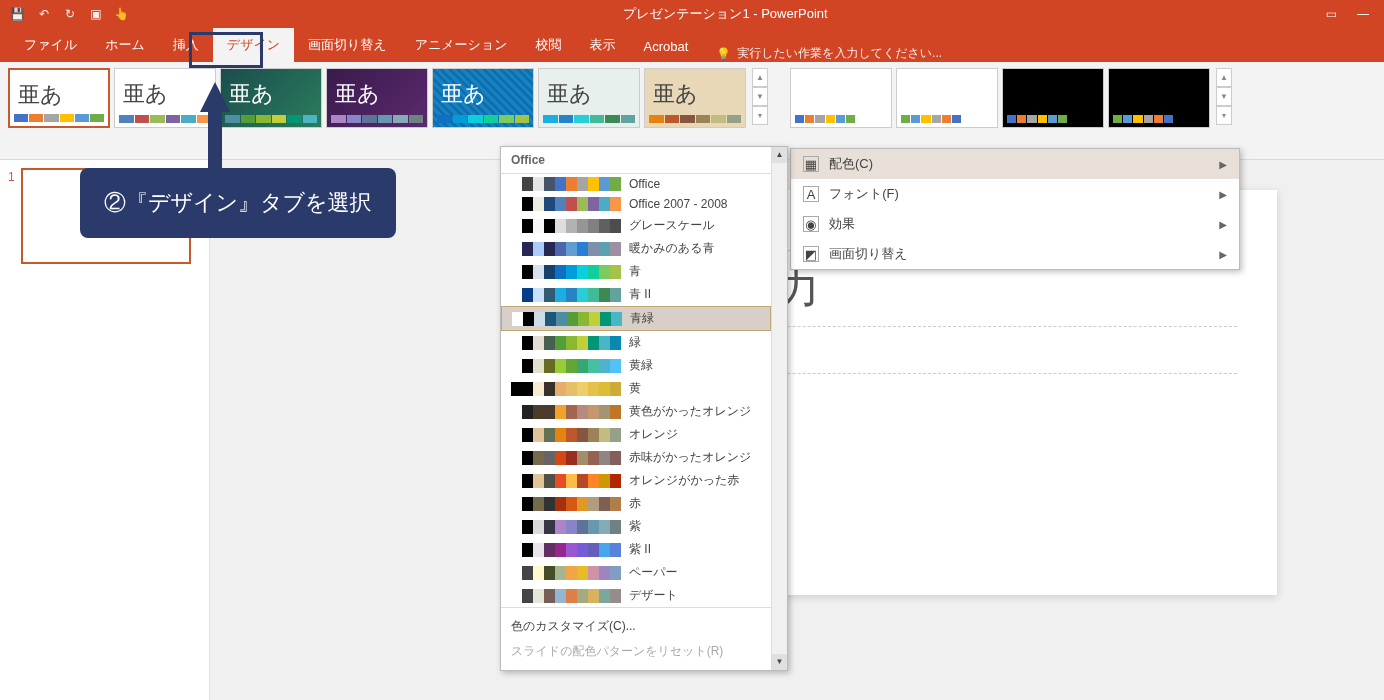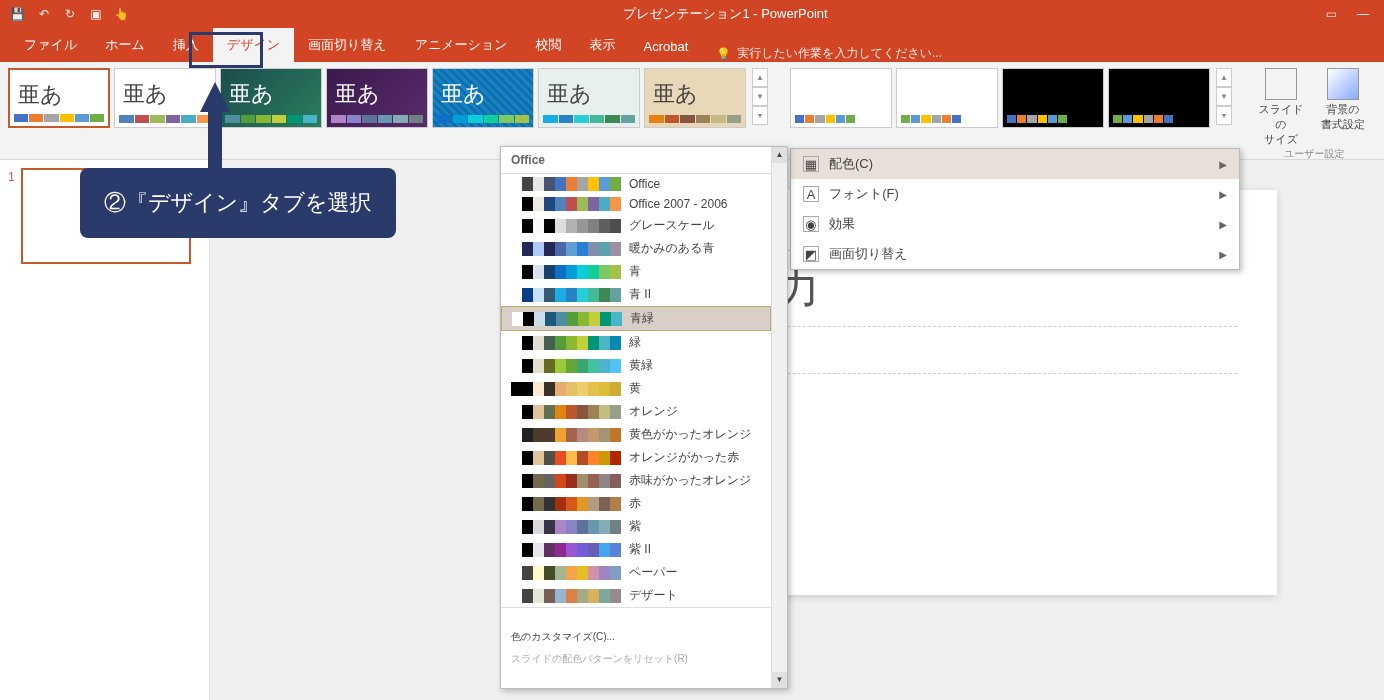--- a/index.html
+++ b/index.html
@@ -48,21 +48,21 @@
 .vm-item:hover,.vm-item.hl{background:#e8e0d8}
 .vm-icon{width:16px;height:16px;border:1px solid #aaa;display:flex;align-items:center;justify-content:center}
 .vm-arrow{margin-left:auto;font-size:10px;color:#666}
 .color-menu{left:500px;top:146px;width:288px}
 .cm-header{padding:6px 10px;font-weight:bold;border-bottom:1px solid #ddd;font-size:12px;color:#666}
 .cm-list{max-height:455px;overflow-y:auto}
 .cm-item{display:flex;align-items:center;gap:8px;padding:3px 10px;font-size:12px}
 .cm-item.sel{background:#d8d0c8;border:1px solid #c0a870}
 .cm-swatches{display:flex;gap:0;width:110px;height:14px}
 .cm-swatches span{flex:1}
-.cm-footer{border-top:1px solid #ddd;padding:18px 10px;font-size:10px}
+.cm-footer{border-top:1px solid #ddd;padding:6px 10px;font-size:12px}
 .cm-footer div{padding:4px 0}
 .callout{position:absolute;left:80px;top:168px;background:#2a3a6a;color:#fff;padding:20px 24px;font-size:22px;border-radius:8px;z-index:200}
 .arrow-up{position:absolute;left:200px;top:82px;width:30px;height:90px;z-index:201}
 .arrow-up svg{fill:#2a3a6a}
 .tab-highlight{position:absolute;left:189px;top:32px;width:74px;height:36px;border:3px solid #2a3a6a;z-index:202}
 .scrollbar{width:16px;background:#f0f0f0;border-left:1px solid #ddd;display:flex;flex-direction:column}
 .sb-btn{height:16px;background:#e0e0e0;font-size:8px;text-align:center;line-height:16px}
 .tell-me{display:flex;align-items:center;gap:6px;margin-left:14px;font-size:12px;opacity:.9}
 </style>
 </head>
@@ -221,33 +221,20 @@
           <span style="background:#ed7d31"></span>
           <span style="background:#4472c4"></span>
         </div>
       </div>
   </div>
   <div class="gallery-btns">
     <div class="gal-btn">▲</div>
     <div class="gal-btn">▼</div>
     <div class="gal-btn">▾</div>
   </div>
-  <div class="customize" style="position:relative;padding-bottom:16px">
-    <div class="cust-btn">
-        <div class="cust-icon"></div>
-        <span style="white-space:pre-line">スライドの
-サイズ</span>
-      </div>
-    <div class="cust-btn">
-        <div class="cust-icon" style="background:linear-gradient(135deg,#fff,#8af)"></div>
-        <span style="white-space:pre-line">背景の
-書式設定</span>
-      </div>
-    <span class="group-label" style="left:30px">ユーザー設定</span>
-  </div>
 </div>
 
 <div class="workspace">
   <div class="thumbs">
     <div class="thumb-item">
       <span class="thumb-num">1</span>
       <div class="thumb"></div>
     </div>
   </div>
   <div class="canvas">
@@ -306,21 +293,21 @@
             <span style="background: rgb(0, 0, 0);"></span>
             <span style="background: rgb(238, 236, 225);"></span>
             <span style="background: rgb(31, 73, 125);"></span>
             <span style="background: rgb(79, 129, 189);"></span>
             <span style="background: rgb(192, 80, 77);"></span>
             <span style="background: rgb(155, 187, 89);"></span>
             <span style="background: rgb(128, 100, 162);"></span>
             <span style="background: rgb(75, 172, 198);"></span>
             <span style="background: rgb(247, 150, 70);"></span>
           </div>
-          <span>Office 2007 - 2006</span>
+          <span>Office 2007 - 2008</span>
         </div>
         <div class="cm-item">
           <div class="cm-swatches">
             <span style="background: rgb(255, 255, 255);"></span>
             <span style="background: rgb(0, 0, 0);"></span>
             <span style="background: rgb(248, 248, 248);"></span>
             <span style="background: rgb(0, 0, 0);"></span>
             <span style="background: rgb(221, 221, 221);"></span>
             <span style="background: rgb(178, 178, 178);"></span>
             <span style="background: rgb(150, 150, 150);"></span>
@@ -431,76 +418,76 @@
             <span style="background: rgb(236, 206, 106);"></span>
             <span style="background: rgb(229, 193, 76);"></span>
             <span style="background: rgb(220, 189, 54);"></span>
             <span style="background: rgb(204, 171, 54);"></span>
           </div>
           <span>黄</span>
         </div>
         <div class="cm-item">
           <div class="cm-swatches">
             <span style="background: rgb(255, 255, 255);"></span>
-            <span style="background: rgb(0, 0, 0);"></span>
-            <span style="background: rgb(224, 196, 151);"></span>
-            <span style="background: rgb(99, 112, 82);"></span>
-            <span style="background: rgb(228, 131, 18);"></span>
-            <span style="background: rgb(189, 88, 44);"></span>
-            <span style="background: rgb(134, 86, 64);"></span>
-            <span style="background: rgb(155, 131, 87);"></span>
-            <span style="background: rgb(194, 188, 128);"></span>
-            <span style="background: rgb(148, 160, 136);"></span>
-          </div>
-          <span>オレンジ</span>
-        </div>
-        <div class="cm-item">
-          <div class="cm-swatches">
-            <span style="background: rgb(255, 255, 255);"></span>
             <span style="background: rgb(34, 34, 34);"></span>
             <span style="background: rgb(75, 61, 42);"></span>
             <span style="background: rgb(78, 59, 48);"></span>
             <span style="background: rgb(240, 162, 46);"></span>
             <span style="background: rgb(165, 100, 78);"></span>
             <span style="background: rgb(181, 139, 128);"></span>
             <span style="background: rgb(195, 152, 109);"></span>
             <span style="background: rgb(161, 149, 116);"></span>
             <span style="background: rgb(193, 117, 41);"></span>
           </div>
           <span>黄色がかったオレンジ</span>
         </div>
         <div class="cm-item">
           <div class="cm-swatches">
             <span style="background: rgb(255, 255, 255);"></span>
             <span style="background: rgb(0, 0, 0);"></span>
             <span style="background: rgb(224, 196, 151);"></span>
-            <span style="background: rgb(80, 80, 70);"></span>
-            <span style="background: rgb(232, 76, 34);"></span>
-            <span style="background: rgb(255, 189, 71);"></span>
-            <span style="background: rgb(182, 73, 38);"></span>
-            <span style="background: rgb(255, 132, 39);"></span>
-            <span style="background: rgb(204, 153, 0);"></span>
-            <span style="background: rgb(178, 38, 0);"></span>
-          </div>
-          <span>オレンジがかった赤</span>
+            <span style="background: rgb(99, 112, 82);"></span>
+            <span style="background: rgb(228, 131, 18);"></span>
+            <span style="background: rgb(189, 88, 44);"></span>
+            <span style="background: rgb(134, 86, 64);"></span>
+            <span style="background: rgb(155, 131, 87);"></span>
+            <span style="background: rgb(194, 188, 128);"></span>
+            <span style="background: rgb(148, 160, 136);"></span>
+          </div>
+          <span>オレンジ</span>
         </div>
         <div class="cm-item">
           <div class="cm-swatches">
             <span style="background: rgb(255, 255, 255);"></span>
             <span style="background: rgb(0, 0, 0);"></span>
             <span style="background: rgb(116, 106, 73);"></span>
             <span style="background: rgb(105, 100, 100);"></span>
             <span style="background: rgb(211, 72, 23);"></span>
             <span style="background: rgb(155, 45, 31);"></span>
             <span style="background: rgb(162, 142, 106);"></span>
             <span style="background: rgb(149, 98, 81);"></span>
             <span style="background: rgb(145, 132, 133);"></span>
             <span style="background: rgb(133, 93, 93);"></span>
           </div>
           <span>赤味がかったオレンジ</span>
+        </div>
+        <div class="cm-item">
+          <div class="cm-swatches">
+            <span style="background: rgb(255, 255, 255);"></span>
+            <span style="background: rgb(0, 0, 0);"></span>
+            <span style="background: rgb(224, 196, 151);"></span>
+            <span style="background: rgb(80, 80, 70);"></span>
+            <span style="background: rgb(232, 76, 34);"></span>
+            <span style="background: rgb(255, 189, 71);"></span>
+            <span style="background: rgb(182, 73, 38);"></span>
+            <span style="background: rgb(255, 132, 39);"></span>
+            <span style="background: rgb(204, 153, 0);"></span>
+            <span style="background: rgb(178, 38, 0);"></span>
+          </div>
+          <span>オレンジがかった赤</span>
         </div>
         <div class="cm-item">
           <div class="cm-swatches">
             <span style="background: rgb(255, 255, 255);"></span>
             <span style="background: rgb(0, 0, 0);"></span>
             <span style="background: rgb(116, 106, 73);"></span>
             <span style="background: rgb(50, 50, 50);"></span>
             <span style="background: rgb(165, 48, 15);"></span>
             <span style="background: rgb(213, 88, 22);"></span>
             <span style="background: rgb(225, 152, 37);"></span>

